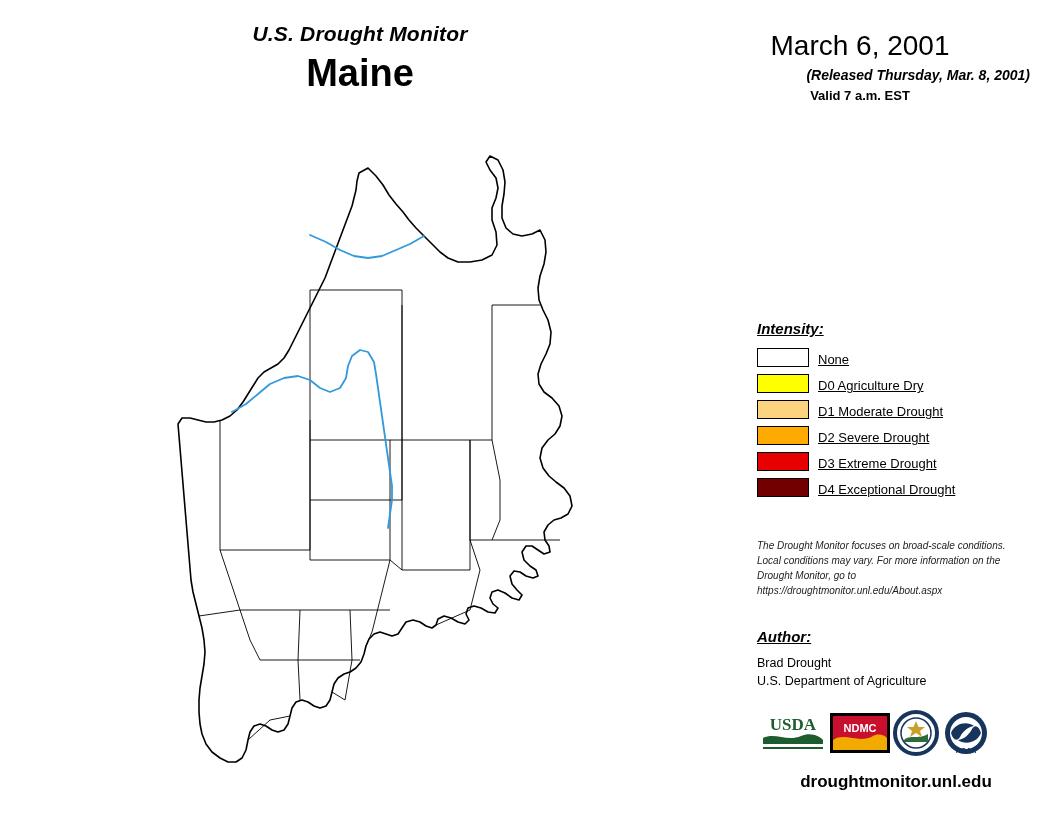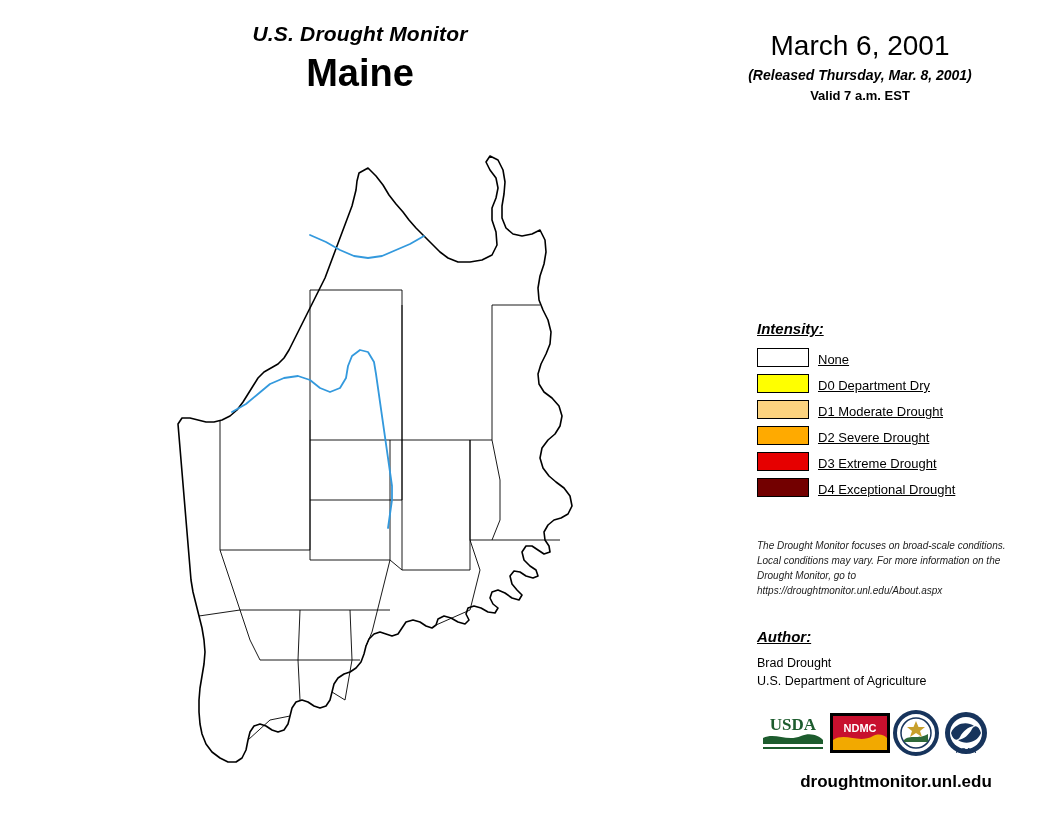--- a/index.html
+++ b/index.html
@@ -45,20 +45,21 @@
   }
   #valid-date {
     font-weight: normal;
     font-size: 28px;
   }
   #released-date {
     font-weight: bold;
     font-style: italic;
     font-size: 14px;
     margin-top: 5px;
+    text-align: right;
   }
   #valid-time {
     font-weight: bold;
     font-size: 13px;
     margin-top: 5px;
   }
 
   
   #map-area {
     position: absolute;
@@ -259,21 +260,21 @@
 <div id="legend">
   <div id="legend-title">Intensity:</div>
 
   <div class="legend-row">
     <span class="legend-swatch" style="background:#ffffff"></span>
     <span class="legend-label">None</span>
   </div>
 
   <div class="legend-row">
     <span class="legend-swatch" style="background:#ffff00"></span>
-    <span class="legend-label">D0 Department Dry</span>
+    <span class="legend-label">D0 Agriculture Dry</span>
   </div>
 
   <div class="legend-row">
     <span class="legend-swatch" style="background:#fcd37f"></span>
     <span class="legend-label">D1 Moderate Drought</span>
   </div>
 
   <div class="legend-row">
     <span class="legend-swatch" style="background:#ffaa00"></span>
     <span class="legend-label">D2 Severe Drought</span>

